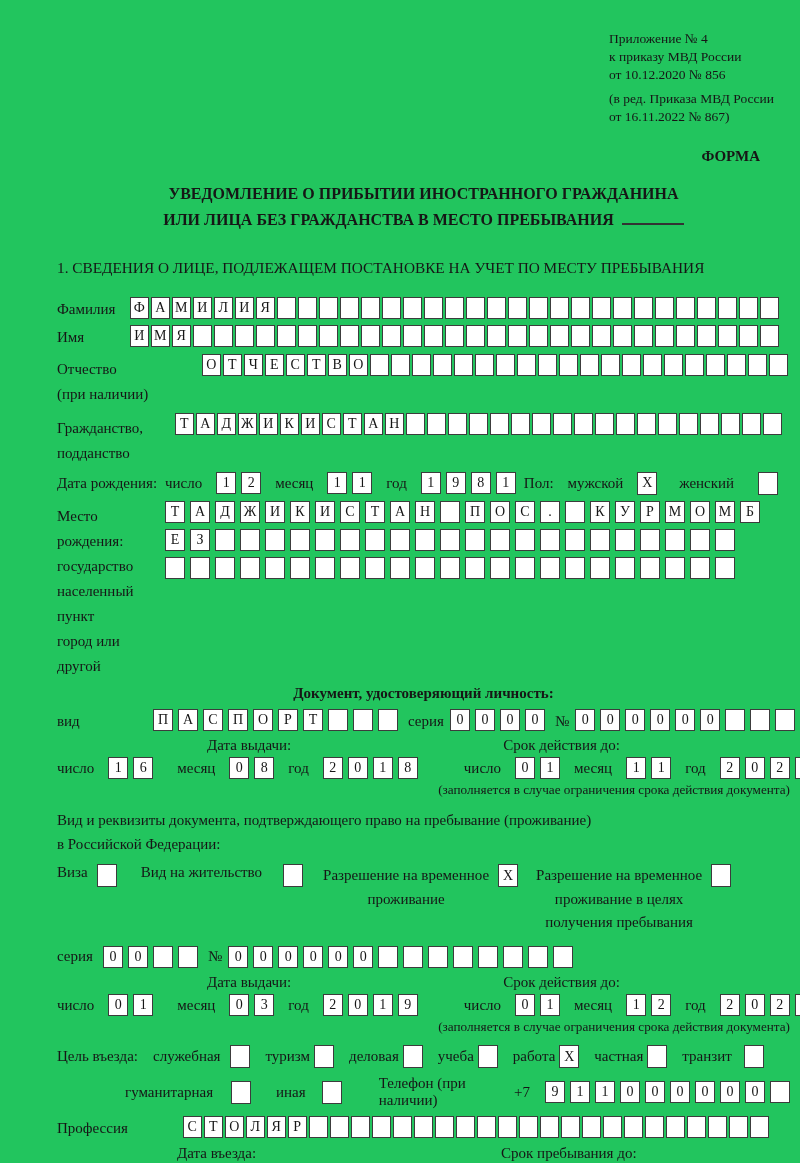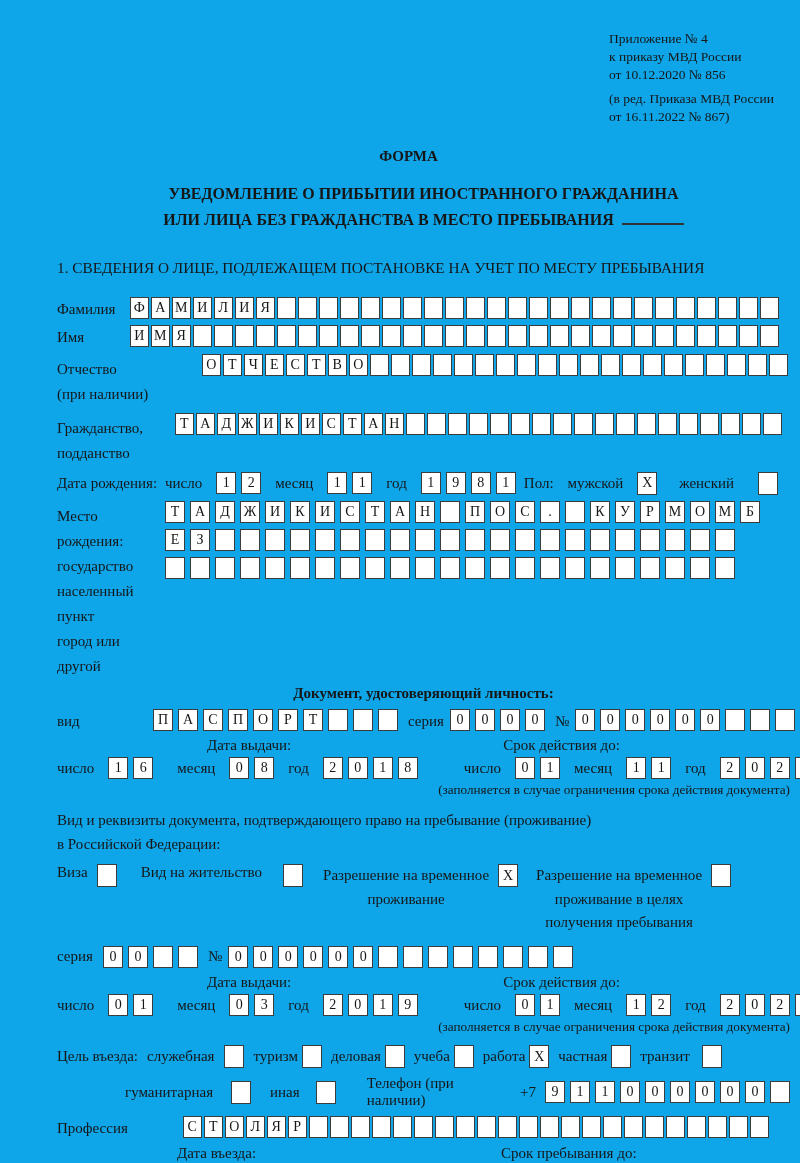--- a/index.html
+++ b/index.html
@@ -1,23 +1,23 @@
 <!DOCTYPE html>
 <html><head>
 <meta charset="utf-8">
 <style>
   html,body{margin:0;padding:0;background:#e8e8e8;}
   .page{
-    position:relative;width:800px;height:1163px;margin:0 auto;background:#0ea5e9;
+    position:relative;width:800px;height:1163px;margin:0 auto;background:#22c55e;
     font-family:"Liberation Serif","DejaVu Serif",serif;color:#161616;
     box-sizing:border-box;padding:30px 10px 0 57px;overflow:hidden;
   }
   .annex{margin-left:552px;font-size:13.5px;line-height:1.35;}
   .annex-note{margin-top:5px;}
-  .forma{font-weight:bold;text-align:center;padding-right:30px;font-size:15px;margin-top:22px;}
+  .forma{font-weight:bold;text-align:right;padding-right:30px;font-size:15px;margin-top:22px;}
   .title{font-weight:bold;text-align:center;font-size:16px;margin-top:16px;line-height:1.65;}
   .blank-line{display:inline-block;width:62px;border-bottom:2px solid #333;height:4px;margin-left:8px;}
   .sect{font-weight:normal;font-size:15.3px;margin-top:25px;margin-bottom:20px;}
   .frow{display:flex;align-items:flex-start;margin-bottom:6px;font-size:15px;line-height:1.3;flex-wrap:nowrap;}
   .flabel{flex:none;padding-top:3px;}
   .stack > span{display:block;line-height:25px;}
   .w73{width:73px}.w145{width:145px}.w118{width:118px}.w108{width:108px}
   .w96{width:96px}.w126{width:126px}
   .cells{display:inline-flex;gap:2.5px;flex:none;}
   .cell{flex:none;width:18.5px;height:22px;border:1.5px solid #3c3c3c;box-sizing:border-box;
@@ -29,21 +29,21 @@
   .center-b{font-weight:bold;text-align:center;font-size:15px;margin:2px 0 7px;}
   .inlbl{margin:3px 6px 0 10px;flex:none;}
   .dlabels{display:flex;font-size:15px;margin:2px 0 3px;}
   .dline{display:flex;align-items:center;font-size:15px;margin-bottom:3px;}
   .dgroup{display:inline-flex;align-items:center;gap:14px;flex:none;}
   .note{font-size:13.2px;text-align:right;margin:2px 0 10px;}
   .para{font-size:15px;line-height:1.6;margin-bottom:4px;}
   .options-row{display:flex;align-items:flex-start;margin:8px 0 12px;font-size:15px;gap:10px;}
   .opt{display:flex;align-items:flex-start;gap:9px;}
   .opt-multi{text-align:center;line-height:1.55;}
-  .prow{display:flex;align-items:center;font-size:15px;margin-bottom:7px;gap:9px;}
+  .prow{display:flex;align-items:center;font-size:15px;margin-bottom:7px;gap:15px;}
   .pitem{display:inline-flex;align-items:center;gap:4px;flex:none;}
 </style>
 </head>
 <body>
 
 <div class="page">
 
   <div class="annex">
     <div>Приложение № 4</div>
     <div>к приказу МВД России</div>

